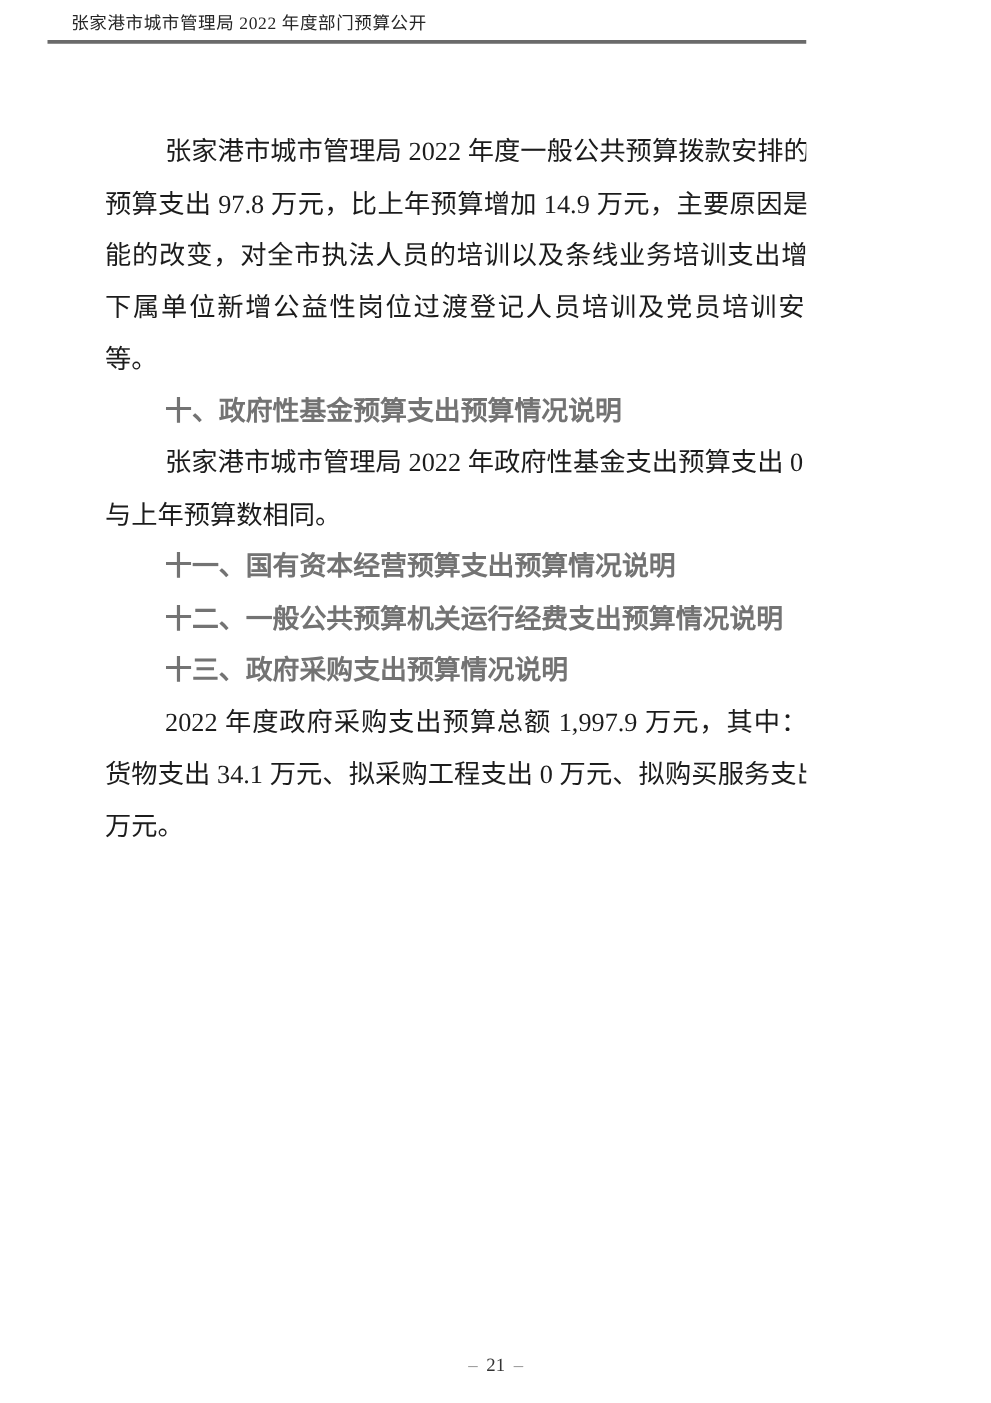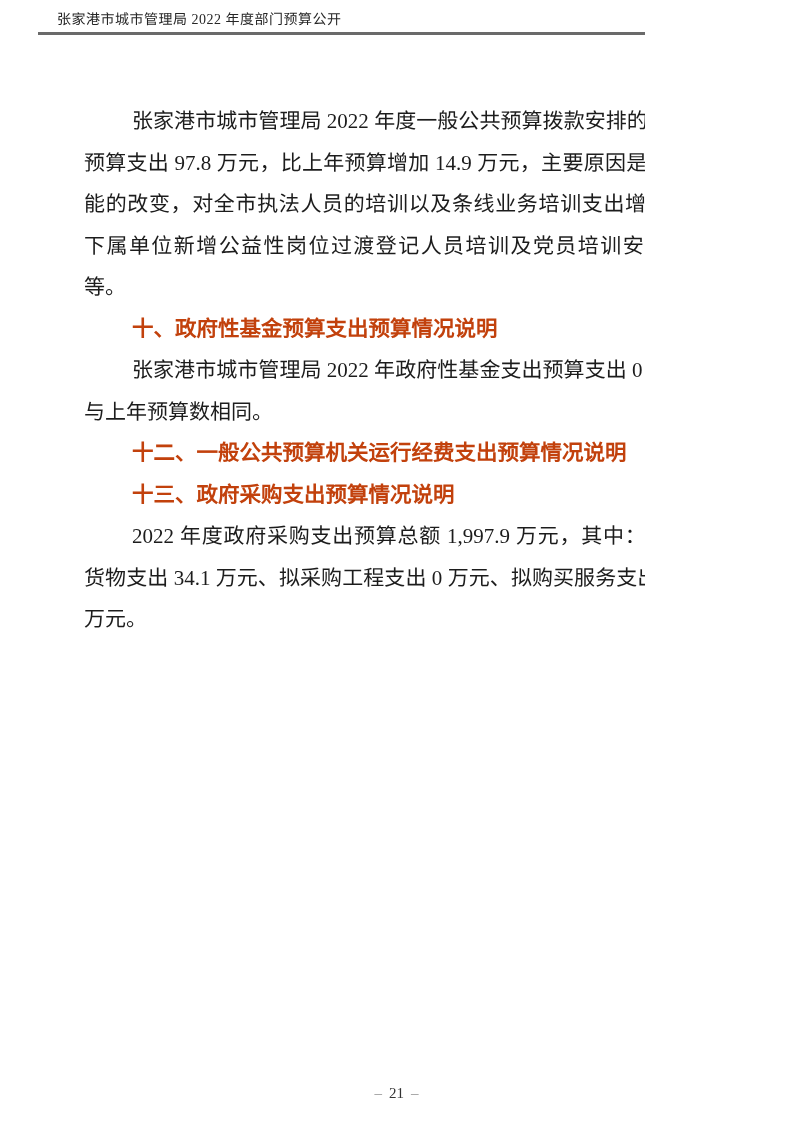--- a/index.html
+++ b/index.html
@@ -42,21 +42,21 @@
   .para {
     text-indent: 48px;
     margin: 0;
   }
   .heading {
     text-indent: 48px;
     margin: 0;
     font-family: Liberation Serif, serif;
     font-weight: 700;
     font-size: 21.5px;
-    color: #c2410c;
+    color: #737373;
   }
   .footer {
     position: absolute;
     top: 1084px;
     left: 0;
     width: 793px;
     text-align: center;
     font-size: 15px;
     line-height: 18px;
   }
@@ -69,20 +69,21 @@
 <div class="page">
 
   <header class="header">
     <span class="header-title">张家港市城市管理局 2022 年度部门预算公开</span>
   </header>
 
   <main class="doc-body">
     <p class="para">张家港市城市管理局 2022 年度一般公共预算拨款安排的培训费预算支出 97.8 万元，比上年预算增加 14.9 万元，主要原因是随着职能的改变，对全市执法人员的培训以及条线业务培训支出增加。及下属单位新增公益性岗位过渡登记人员培训及党员培训安全培训等。</p>
     <h2 class="heading">十、政府性基金预算支出预算情况说明</h2>
     <p class="para">张家港市城市管理局 2022 年政府性基金支出预算支出 0 万元。与上年预算数相同。</p>
+    <h2 class="heading">十一、国有资本经营预算支出预算情况说明</h2>
     <h2 class="heading">十二、一般公共预算机关运行经费支出预算情况说明</h2>
     <h2 class="heading">十三、政府采购支出预算情况说明</h2>
     <p class="para">2022 年度政府采购支出预算总额 1,997.9 万元，其中：拟采购货物支出 34.1 万元、拟采购工程支出 0 万元、拟购买服务支出 1,316 万元。</p>
   </main>
 
   <footer class="footer">
     <span class="dash">–</span><span class="pageno">21</span><span class="dash">–</span>
   </footer>
 
 </div>

